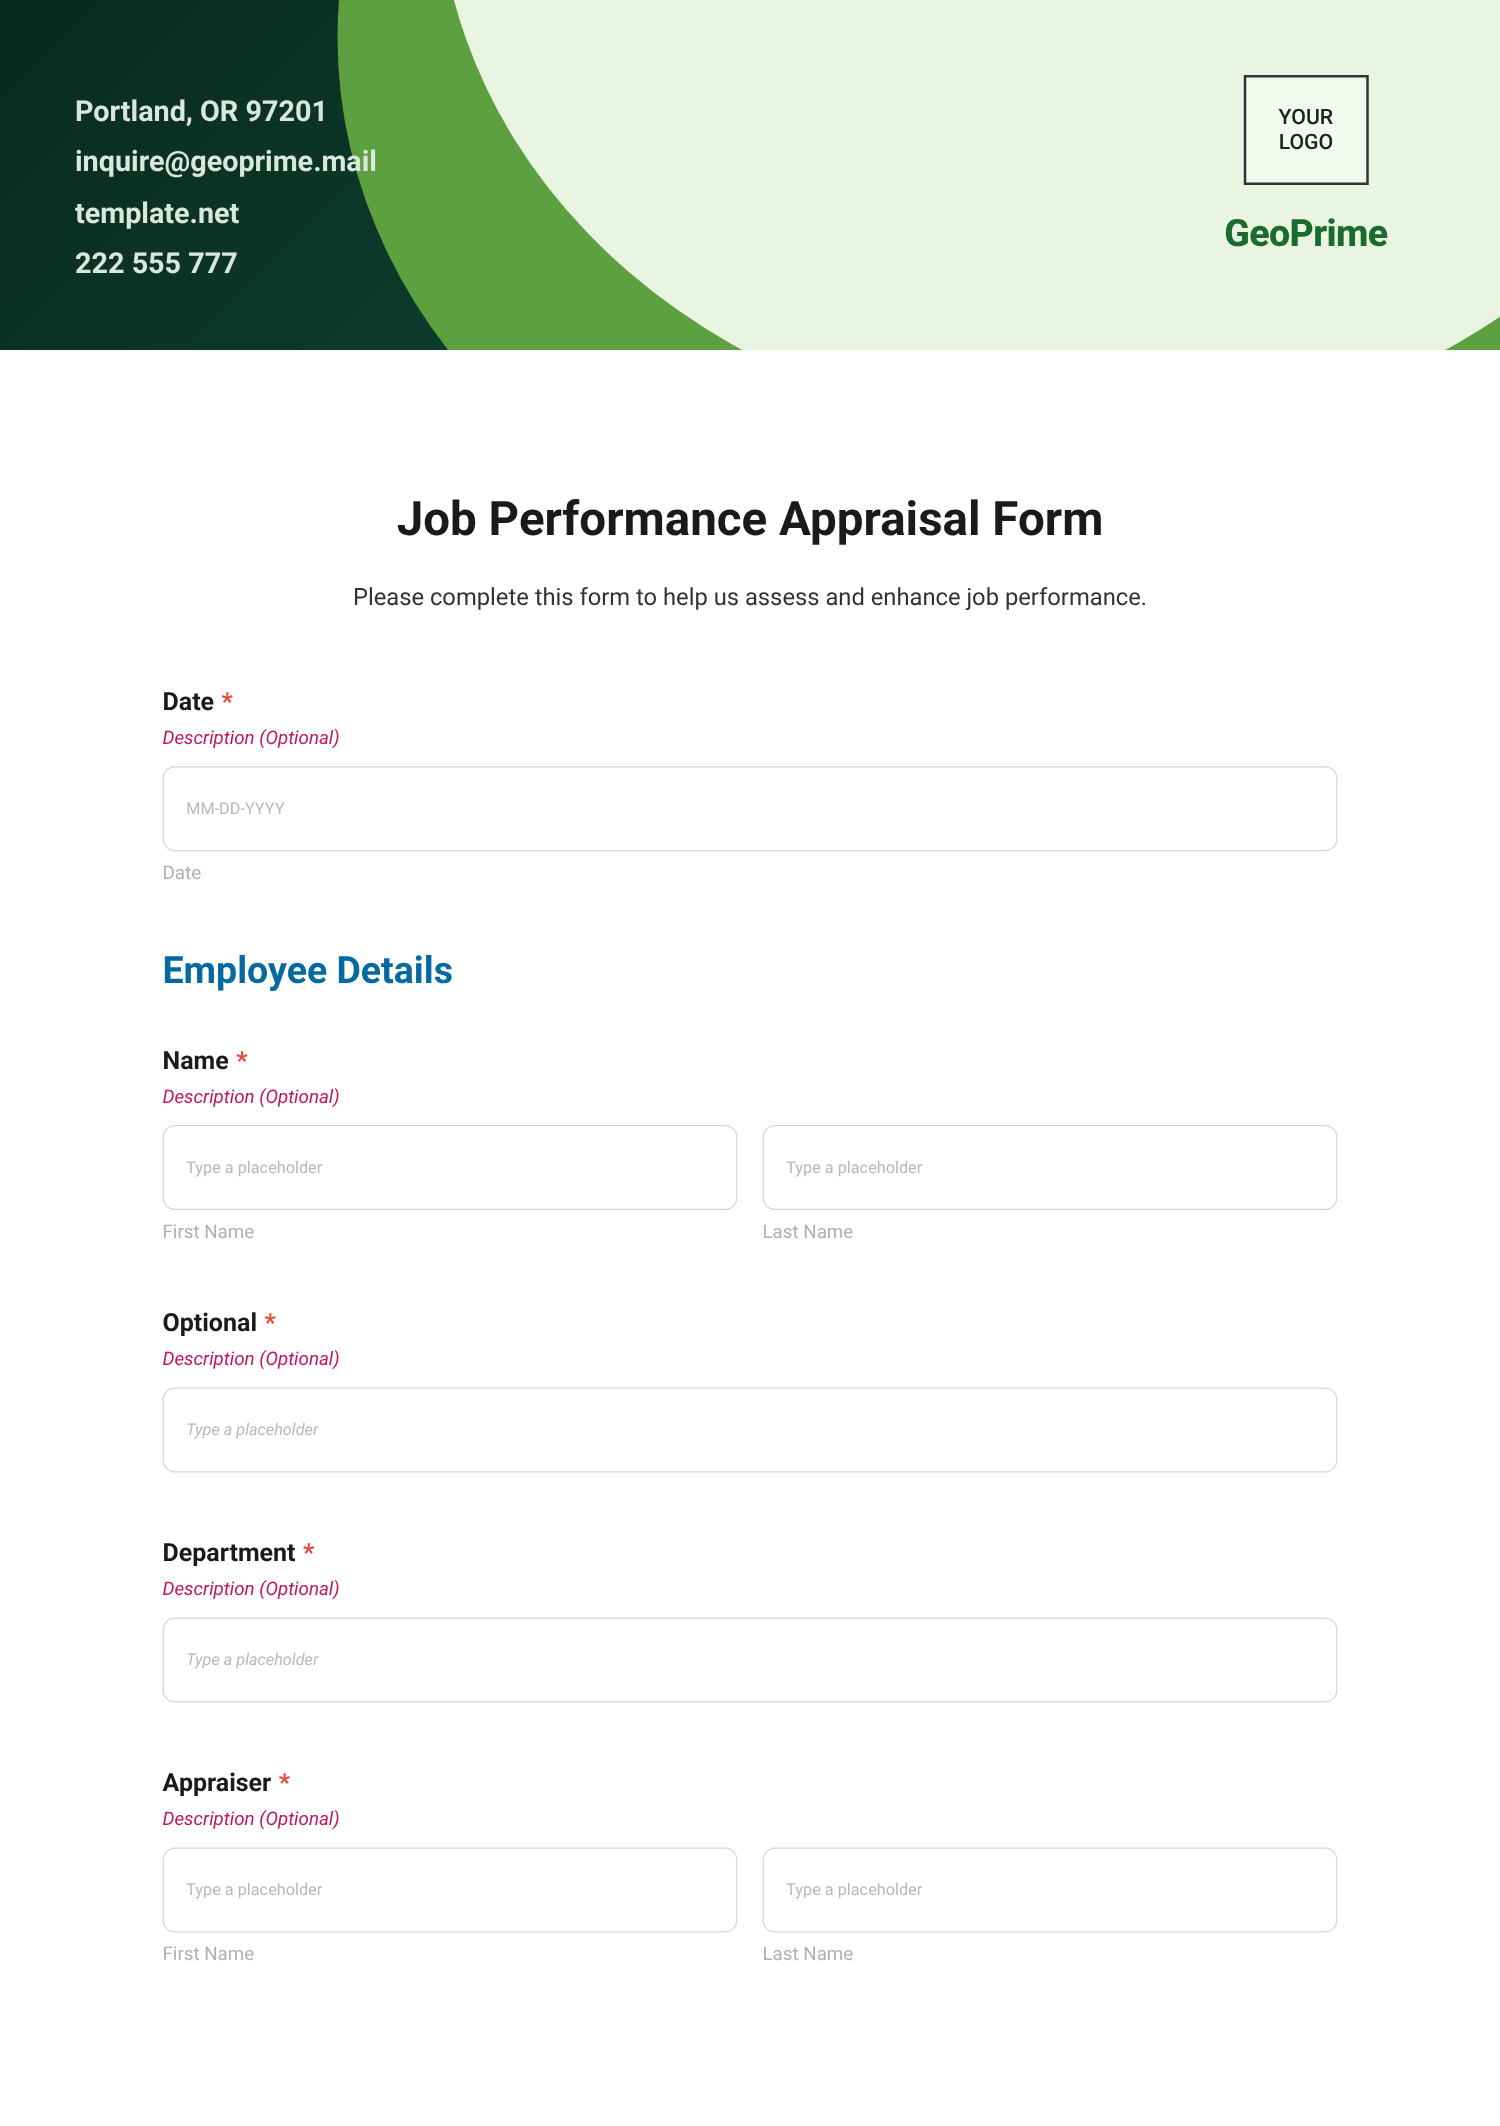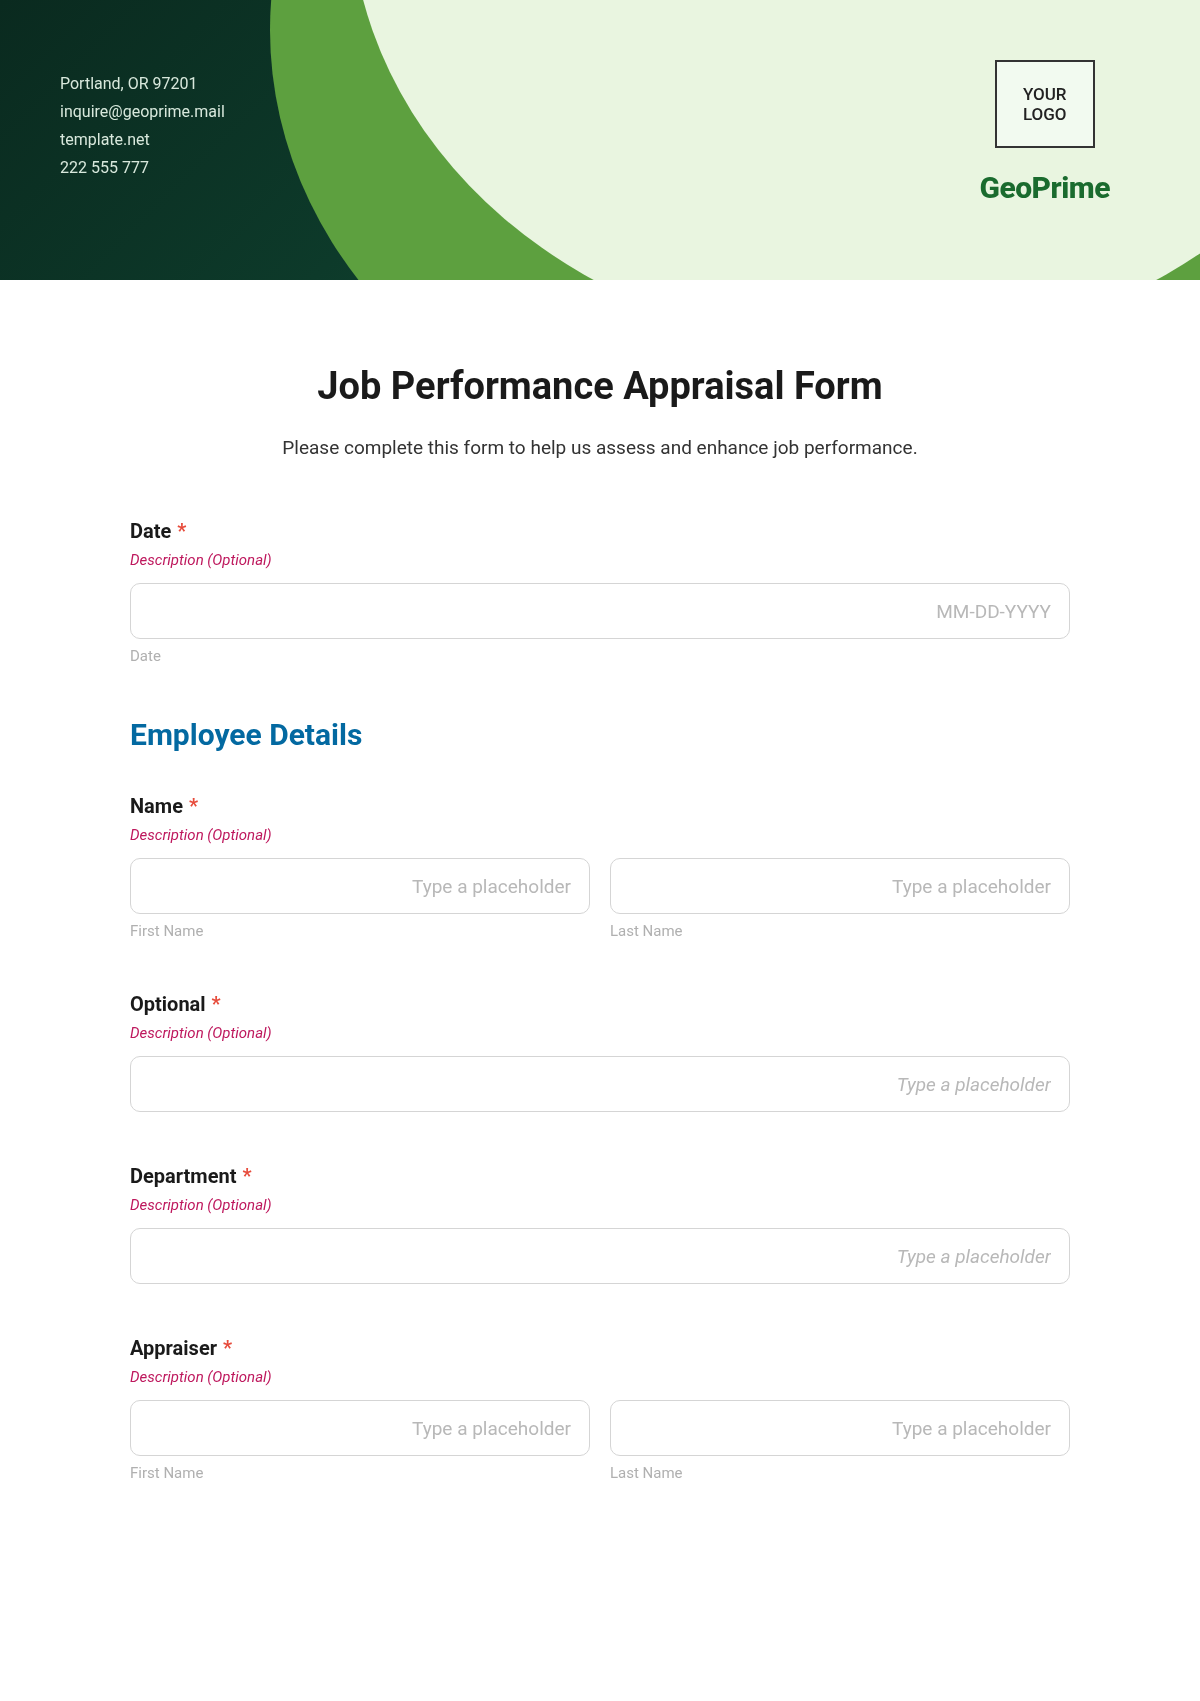--- a/index.html
+++ b/index.html
@@ -1,34 +1,34 @@
 <!DOCTYPE html>
 <html><head>
 <meta charset="utf-8">
 <style>
 * { box-sizing: border-box; margin: 0; padding: 0; }
 body { font-family: -apple-system, BlinkMacSystemFont, "Segoe UI", Roboto, Helvetica, Arial, sans-serif; background: #fff; width: 1200px; }
 .header { position: relative; height: 280px; background: linear-gradient(135deg, #0a2a1f 0%, #0d3a2a 40%, #1a5c3e 100%); overflow: hidden; }
 .swoosh1 { position: absolute; top: -420px; right: -120px; width: 1050px; height: 900px; background: #5da03f; border-radius: 50%; }
 .swoosh2 { position: absolute; top: -550px; right: -200px; width: 1050px; height: 900px; background: #e9f5e0; border-radius: 50%; }
-.contact-block { position: absolute; top: 70px; left: 60px; color: #d8e8dc; font-size: 16px; line-height: 1.75; font-weight: 400; }
+.contact-block { position: absolute; top: 70px; left: 60px; color: #d8e8dc; font-size: 23px; line-height: 1.75; font-weight: 700; }
 .logo-area { position: absolute; top: 60px; right: 90px; text-align: center; }
 .logo-box { width: 100px; height: 88px; border: 2px solid #333; margin: 0 auto 22px auto; display: flex; flex-direction: column; align-items: center; justify-content: center; font-size: 17px; font-weight: 500; line-height: 1.2; color: #222; background: #f2faf0; }
 .brand { font-size: 30px; font-weight: 800; color: #1a6b2e; letter-spacing: -0.5px; }
-.content { padding: 84px 130px 40px 130px; }
+.content { padding: 114px 130px 40px 130px; }
 .form-title { font-size: 38px; font-weight: 700; color: #1a1a1a; text-align: center; margin-bottom: 28px; }
 .form-sub { font-size: 19px; color: #333; text-align: center; margin-bottom: 60px; }
 .field-group { margin-bottom: 52px; }
 .label-row { display: flex; align-items: baseline; gap: 6px; margin-bottom: 8px; }
 .field-label { font-size: 20px; font-weight: 700; color: #1a1a1a; }
 .req { color: #e74c3c; font-size: 20px; font-weight: 700; }
 .desc { font-size: 15px; color: #be185d; font-style: italic; margin-bottom: 14px; }
 .input-row { display: flex; gap: 20px; }
 .input-col { flex: 1; }
-.text-input { width: 100%; height: 56px; border: 1px solid #d5d5d5; border-radius: 10px; padding: 0 18px; font-size: 19px; color: #333; background: #fff; outline: none; font-family: inherit; text-align: right; }
+.text-input { width: 100%; height: 68px; border: 1px solid #d5d5d5; border-radius: 10px; padding: 0 18px; font-size: 13px; color: #333; background: #fff; outline: none; font-family: inherit; }
 .text-input::placeholder { color: #b8b8b8; }
 .text-input.italic-ph::placeholder { font-style: italic; }
 .sublabel { font-size: 15px; color: #b0b0b0; margin-top: 8px; }
 .section-title { font-size: 30px; font-weight: 700; color: #0369a1; margin: 20px 0 42px 0; }
 </style>
 </head>
 <body>
 
 <div class="header">
   <div class="swoosh1"></div>

